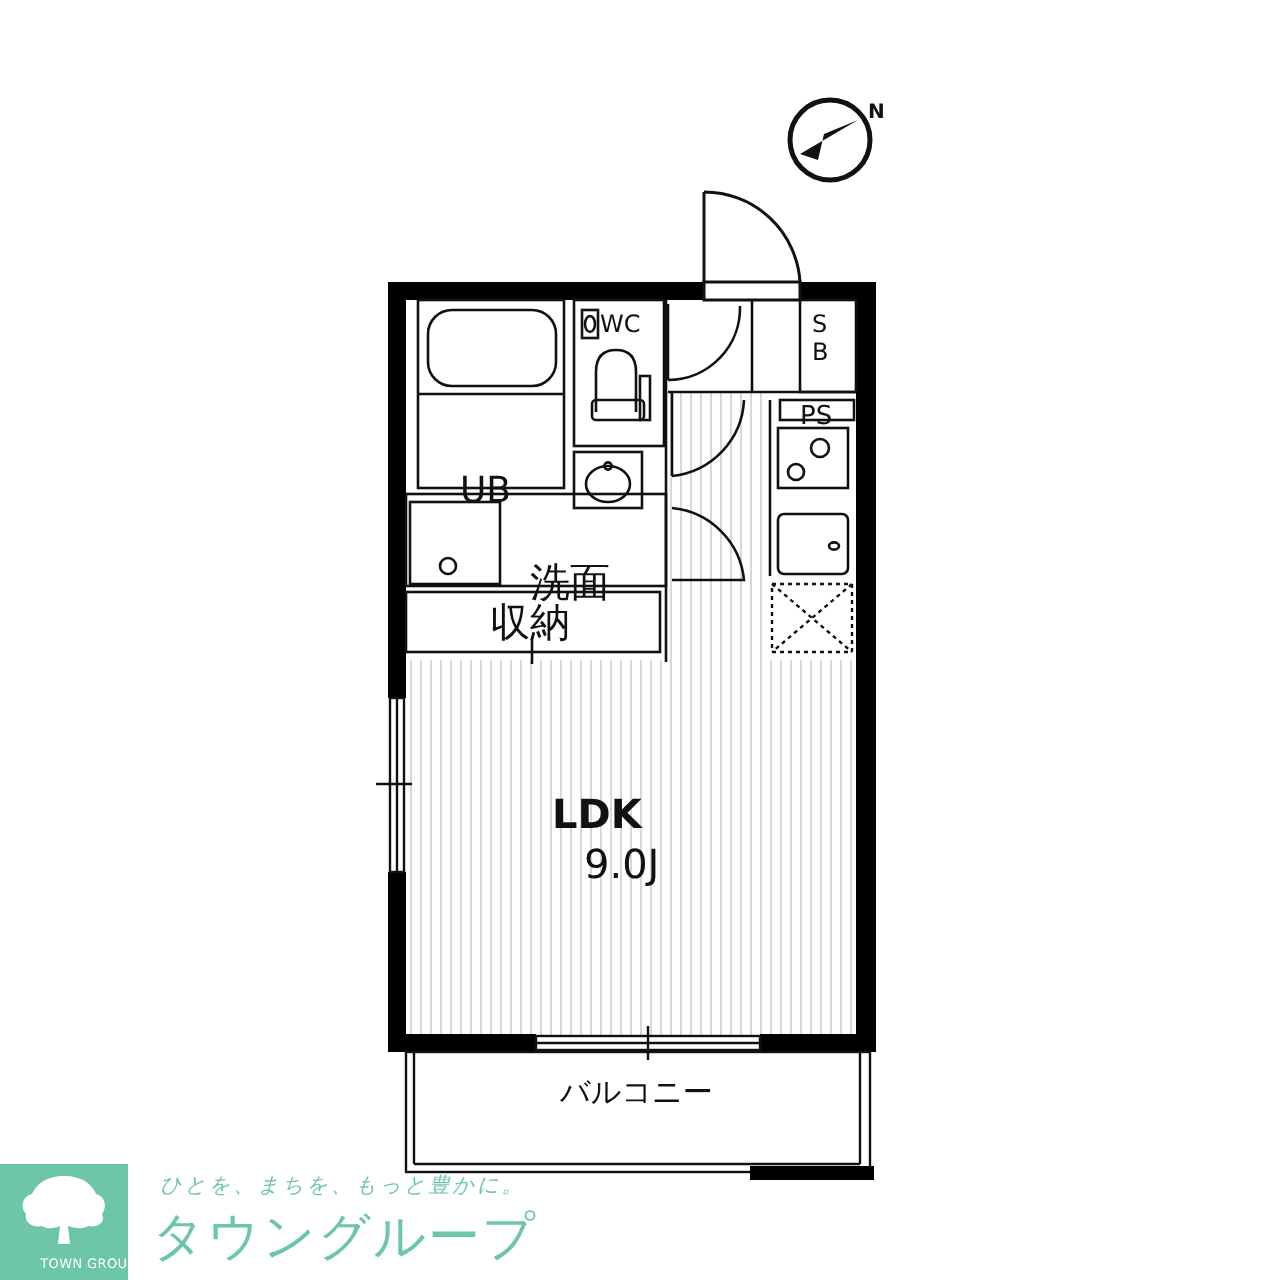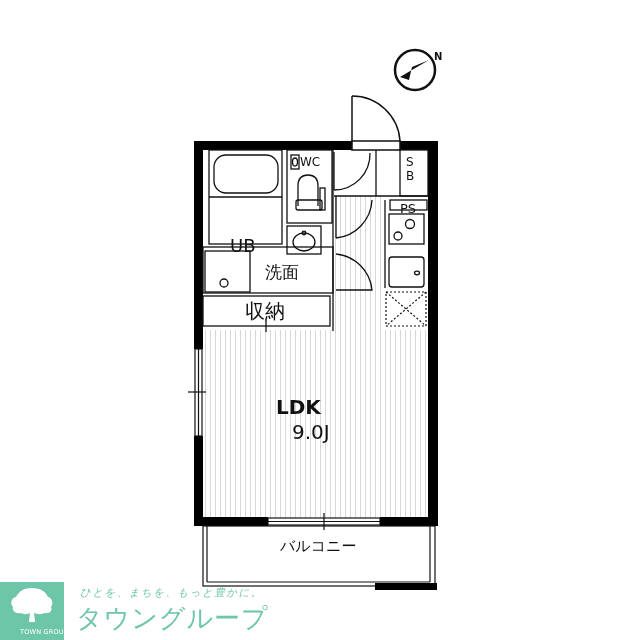--- a/index.html
+++ b/index.html
@@ -126,21 +126,21 @@
     <path d="M-15 7 L14 -10 L-3 -3 L-6 10 Z" fill="#111"></path>
   </g>
 </svg>
 
 <div class="lbl" style="left:434px;top:51px;font-size:10px;font-weight:bold;">N</div>
 <div class="lbl" style="left:230px;top:211px;font-size:18px;margin-top:24px;">UB</div>
 <div class="lbl" style="left:300px;top:155px;font-size:12px;">WC</div>
 <div class="lbl" style="left:406px;top:155px;font-size:12px;">S</div>
 <div class="lbl" style="left:406px;top:169px;font-size:12px;">B</div>
 <div class="lbl" style="left:400px;top:201px;font-size:13px;text-align:center;">PS</div>
-<div class="lbl" style="left:265px;top:261px;font-size:17px;">洗面</div>
+<div class="lbl" style="left:265px;top:278px;font-size:20px;">洗面</div>
 <div class="lbl" style="left:245px;top:298px;font-size:20px;">収納</div>
 <div class="lbl" style="left:276px;top:395px;font-size:20px;font-weight:bold;">LDK</div>
 <div class="lbl" style="left:292px;top:420px;font-size:20px;text-align:center;">9.0J</div>
 <div class="lbl" style="left:280px;top:537px;font-size:15px;">バルコニー</div>
 
 <div class="logo-box">
   <svg class="abs" style="left:10px;top:4px" width="44" height="38" viewBox="0 0 44 38">
     <path d="M22 2 C12 2 8 7 6 11 C1 12 0 18 3 21 C2 25 6 28 11 27 C14 29 18 28 20 27 L19 36 L25 36 L24 27 C27 28 31 29 34 27 C39 28 43 25 41 21 C44 17 42 12 38 11 C36 6 31 2 22 2 Z" fill="#fff"></path>
   </svg>
   <div class="logo-text">TOWN GROUP</div>

